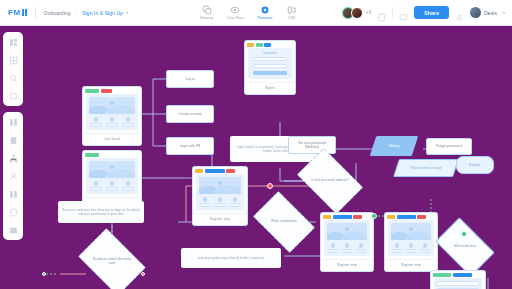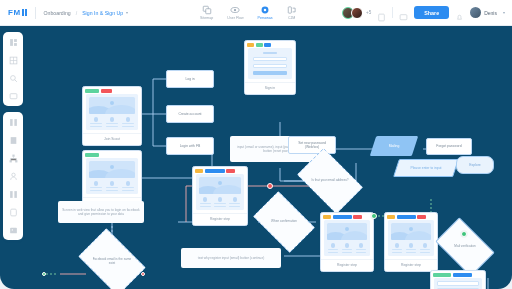--- a/index.html
+++ b/index.html
@@ -2,21 +2,21 @@
 <html><head>
 <meta charset="utf-8">
 <style>
   * { box-sizing: border-box; margin: 0; padding: 0; }
   html, body {
     width: 512px; height: 289px;
     overflow: hidden;
     font-family: "Liberation Sans", sans-serif;
     background: #eef3f8;
   }
-  #app { position: relative; width: 512px; height: 289px; background: #0c4a6e; border-radius: 14px; }
+  #app { position: relative; width: 512px; height: 289px; background: #701a75; }
 
   
   .header {
     position: absolute; top: 0; left: 0; width: 512px; height: 26px;
     background: #ffffff; display: flex; align-items: center;
     border-bottom: 1px solid #e6ecf2; z-index: 20;
   }
   .logo {
     margin-left: 8px; font-size: 8px; font-weight: bold; color: #2d8cf0;
     letter-spacing: .5px; display: flex; align-items: center; gap: 1px;

